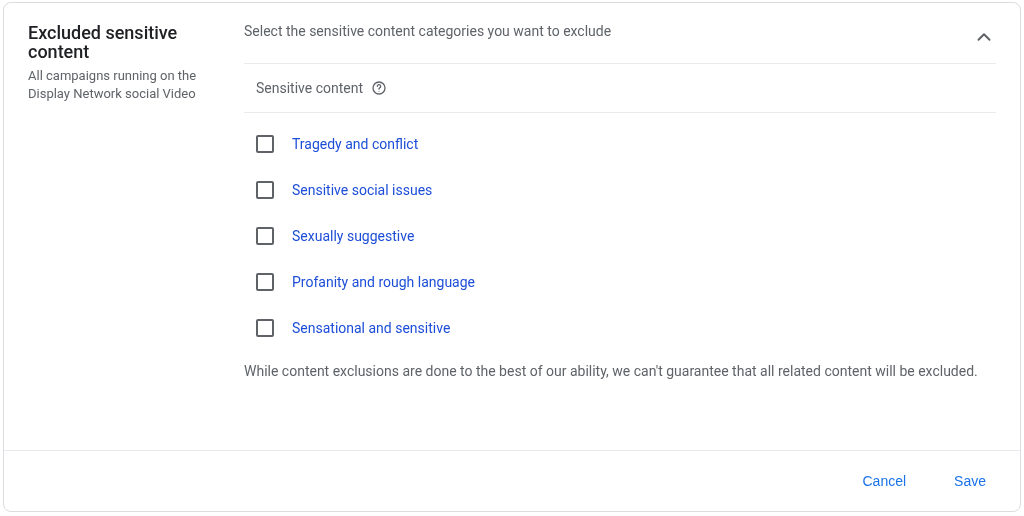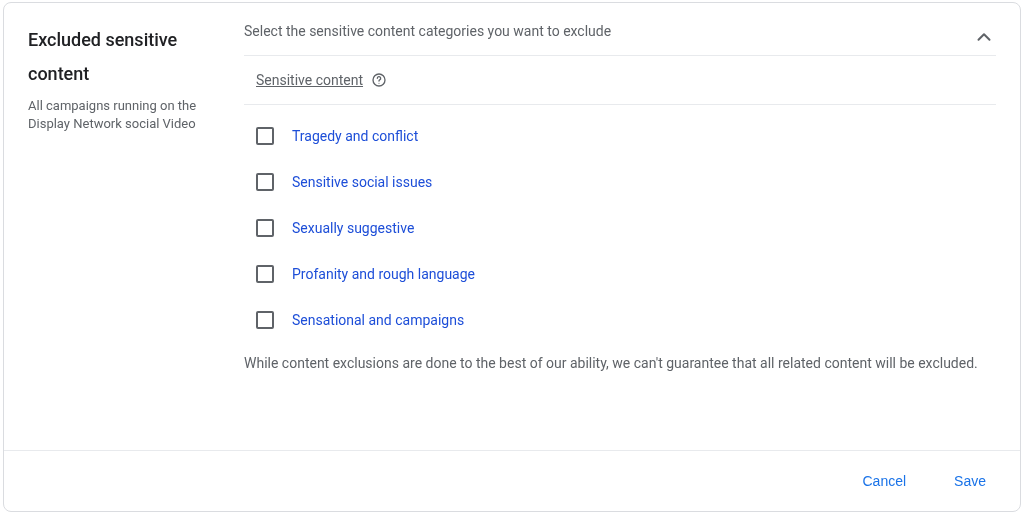--- a/index.html
+++ b/index.html
@@ -27,50 +27,49 @@
       position: relative;
     }
     .left-col {
       width: 210px;
       flex-shrink: 0;
     }
     .section-title {
       font-size: 18px;
       font-weight: 500;
       color: #202124;
-      line-height: 34px;
+      line-height: 19px;
       margin-bottom: 6px;
     }
     .section-sub {
       font-size: 13px;
       color: #5f6368;
       line-height: 18px;
       padding-right: 12px;
     }
     .right-col {
       flex: 1;
       padding-left: 6px;
     }
     .instruction {
       font-size: 14px;
       color: #5f6368;
-      margin-bottom: 16px;
+      margin-bottom: 24px;
     }
     .divider {
       height: 1px;
       background: #e8eaed;
       width: 100%;
     }
     .group-header {
       display: flex;
       align-items: center;
       padding: 16px 12px 16px 12px;
       font-size: 14px;
       color: #5f6368;
-      text-decoration: underline;
     }
     .help-icon {
       width: 16px;
       height: 16px;
       margin-left: 8px;
       color: #5f6368;
       flex-shrink: 0;
     }
     .options {
       padding: 8px 0 10px 12px;
@@ -165,21 +164,21 @@
         <label class="option">
           <span class="checkbox"></span>
           <span class="option-label">Sexually suggestive</span>
         </label>
         <label class="option">
           <span class="checkbox"></span>
           <span class="option-label">Profanity and rough language</span>
         </label>
         <label class="option">
           <span class="checkbox"></span>
-          <span class="option-label">Sensational and campaigns</span>
+          <span class="option-label">Sensational and sensitive</span>
         </label>
       </div>
 
       <div class="disclaimer">While content exclusions are done to the best of our ability, we can't guarantee that all related content will be excluded.</div>
     </div>
 
     <div class="collapse-btn">
       <svg width="22" height="22" viewBox="0 0 24 24" fill="none" stroke="currentColor" stroke-width="2.2" stroke-linecap="round" stroke-linejoin="round">
         <polyline points="6 15 12 9 18 15"></polyline>
       </svg>

